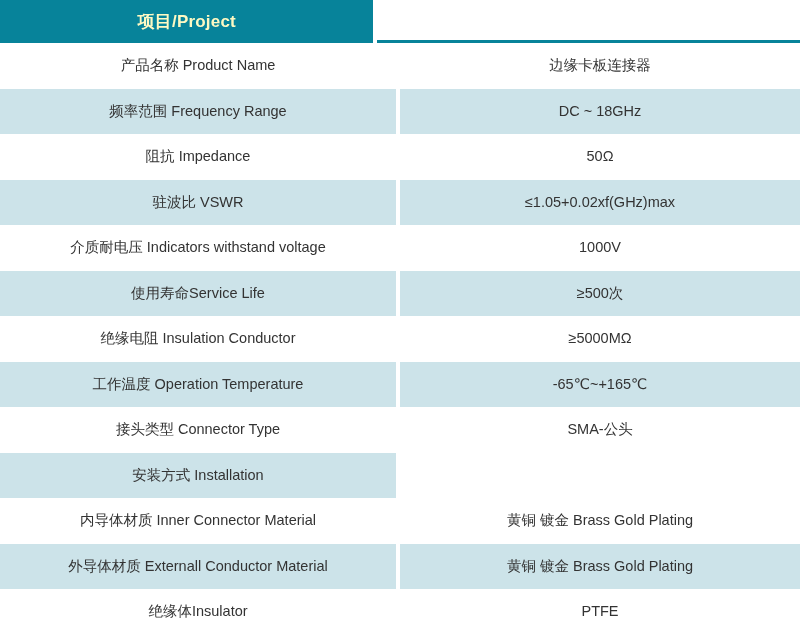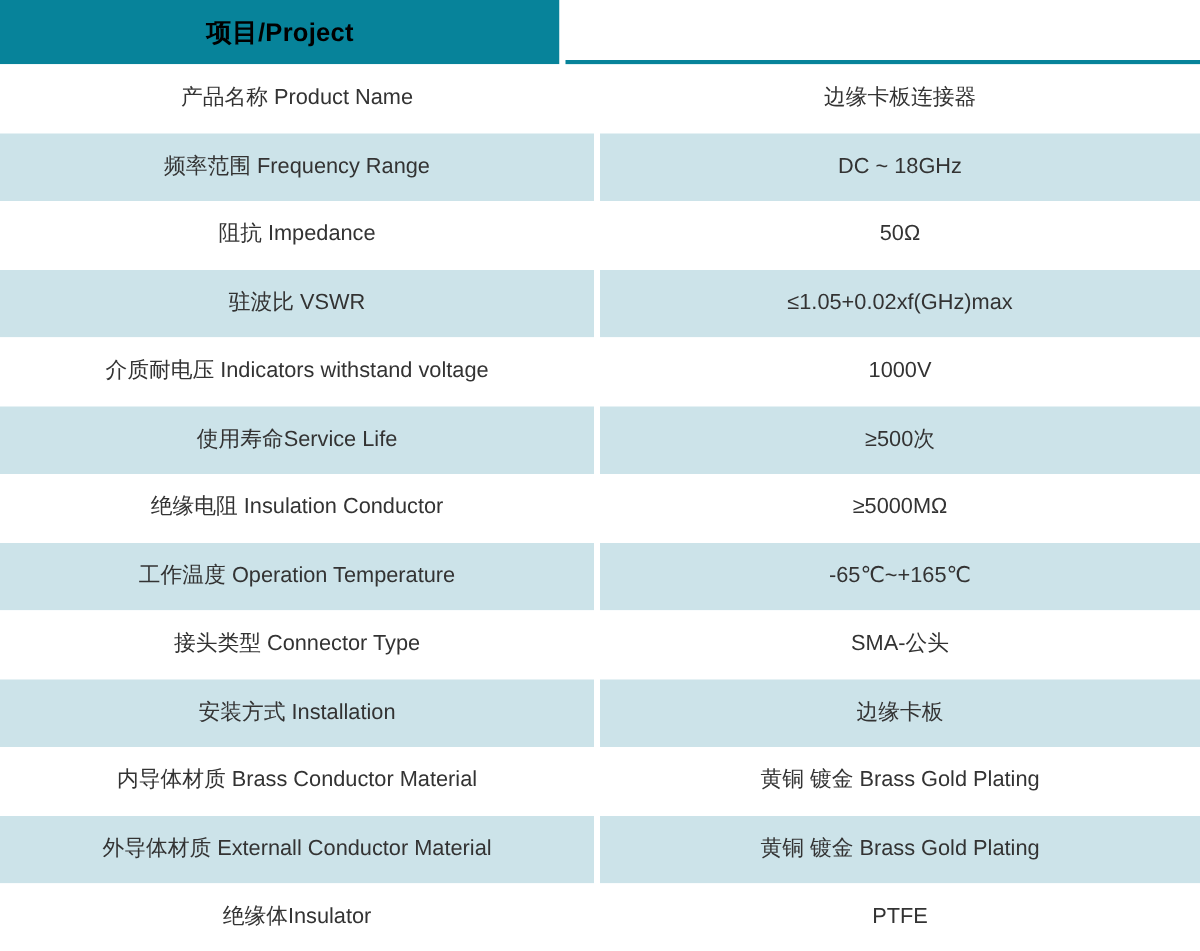--- a/index.html
+++ b/index.html
@@ -26,21 +26,21 @@
   
   .spec-header {
     display: flex;
     height: 43px;
     flex: 0 0 43px;
     background: #ffffff;
   }
   .spec-header .hcell {
     height: 43px;
     background: #07839A;
-    color: #000000;
+    color: #fef9c3;
     font-size: 17px;
     font-weight: bold;
     display: flex;
     align-items: center;
     justify-content: center;
     letter-spacing: 0.2px;
     box-sizing: border-box;
   }
   .hcell.col-left  { width: 396px; }
   .hgutter         { width: 4px; background: #ffffff; flex: 0 0 4px; }
@@ -142,24 +142,23 @@
         <div class="cell col-right">-65℃~+165℃</div>
       </div>
       <div class="spec-row plain">
         <div class="cell col-left">接头类型  Connector Type</div>
         <div class="gutter"></div>
         <div class="cell col-right">SMA-公头</div>
       </div>
       <div class="spec-row tint">
         <div class="cell col-left">安装方式 Installation</div>
         <div class="gutter"></div>
-        <div class="cell col-right">边缘卡板</div>
       </div>
       <div class="spec-row plain">
-        <div class="cell col-left">内导体材质 Brass Conductor Material</div>
+        <div class="cell col-left">内导体材质 Inner Connector Material</div>
         <div class="gutter"></div>
         <div class="cell col-right">黄铜 镀金  Brass Gold Plating</div>
       </div>
       <div class="spec-row tint">
         <div class="cell col-left">外导体材质 Externall Conductor Material</div>
         <div class="gutter"></div>
         <div class="cell col-right">黄铜 镀金  Brass Gold Plating</div>
       </div>
       <div class="spec-row plain">
         <div class="cell col-left">绝缘体Insulator</div>

